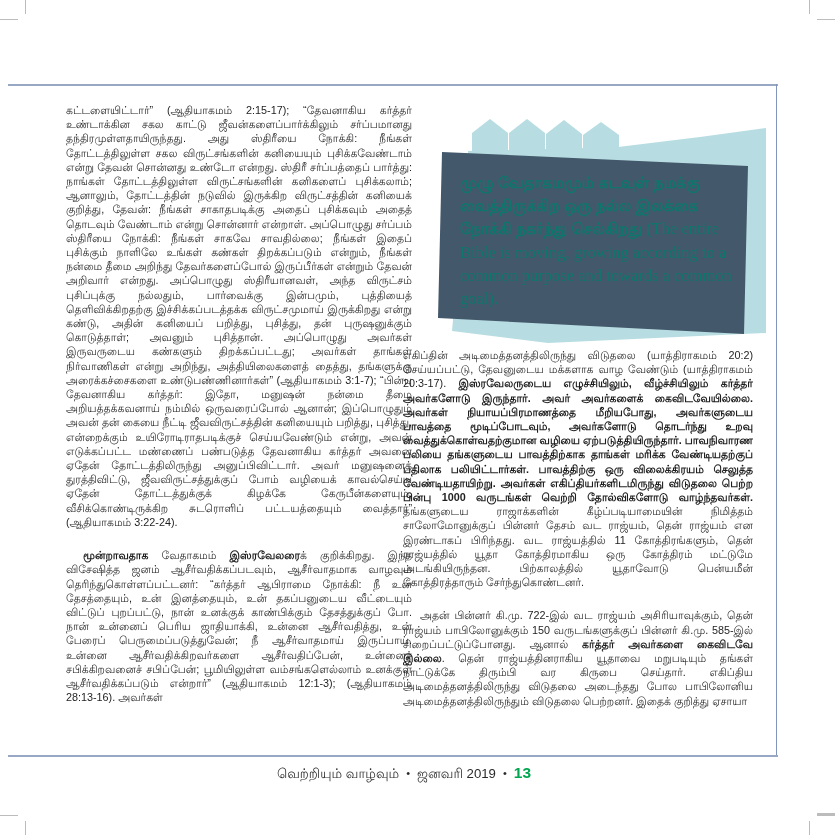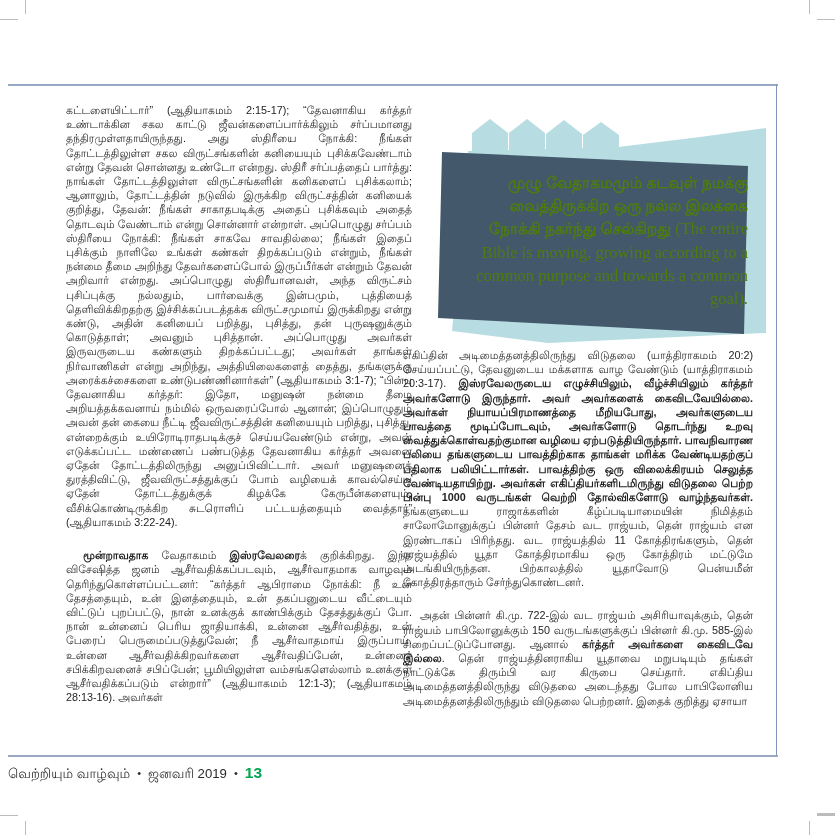--- a/index.html
+++ b/index.html
@@ -19,26 +19,26 @@
        letter-spacing:0;overflow:hidden;}
   .col-left{left:66px;top:103px;width:346px;height:658px;}
   .col-right{left:403px;top:348px;width:350px;height:410px;}
   .para{margin:0;}
   .para + .para{margin-top:19px;text-indent:17px;}
   .para b{font-weight:bold;}
 
   
   .callout-art{position:absolute;left:438px;top:100px;width:342px;height:250px;}
   .callout-text{position:absolute;left:460px;top:171px;width:288px;height:142px;
-                color:#4d7c0f;font-size:15.5px;line-height:23.2px;text-align:right;}
+                color:#0f766e;font-size:15.5px;line-height:23.2px;text-align:left;}
   .callout-text .ta{font-weight:bold;font-family:"Liberation Sans","DejaVu Sans",sans-serif;}
   .callout-text .en{font-family:"Liberation Serif","DejaVu Serif",serif;font-size:16.5px;}
 
   
-  .footer{position:absolute;left:8px;top:764px;width:768px;text-align:left;
+  .footer{position:absolute;left:20px;top:764px;width:768px;text-align:center;
           font-size:13.2px;color:#2a2a2a;white-space:nowrap;}
   .footer .sep{display:inline-block;margin:0 7px;font-size:11px;color:#2a2a2a;transform:translateY(-1px);}
   .footer .pgnum{font-weight:bold;font-size:15.5px;color:#00a651;}
 </style>
 </head>
 <body>
 
 <div class="page">
 
   <div class="mark" style="left:25px;top:0;width:1px;height:14px;"></div>

